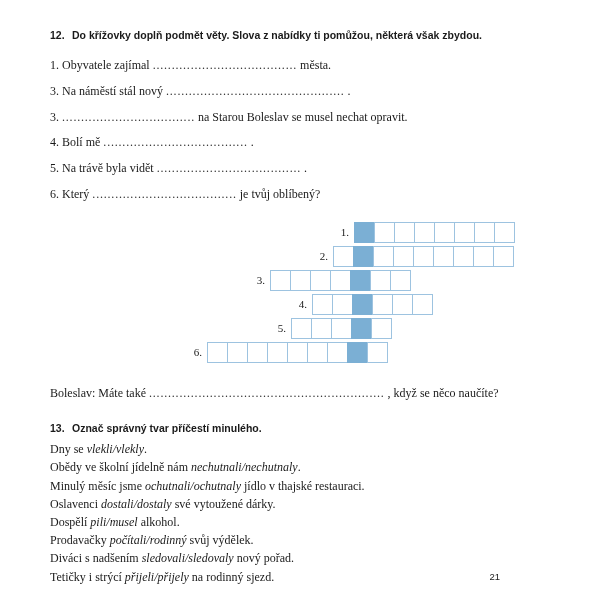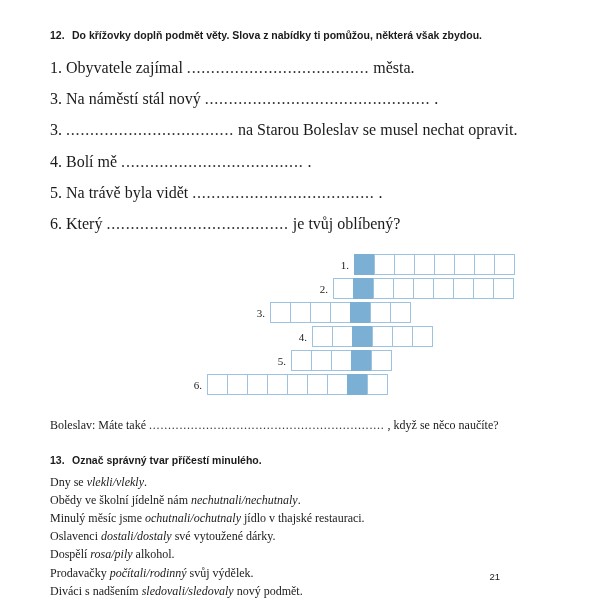--- a/index.html
+++ b/index.html
@@ -39,21 +39,21 @@
   }
   .wordbank {
     font-size: 12px;
     line-height: 1.5;
     margin: 6px 0 2px 0;
   }
   .sentences {
     margin-top: 14px;
   }
   .sentence {
-    font-size: 16px;
+    font-size: 12px;
     line-height: 1.35;
     margin-bottom: 9.5px;
     white-space: nowrap;
   }
   .dots {
     letter-spacing: 0.8px;
     color: #333;
   }
   
   .crossword {
@@ -247,21 +247,21 @@
   <div class="ex13">
     <div class="ex-head">
       <span class="ex-num">13.</span>
       <span class="ex-title">Označ správný tvar příčestí minulého.</span>
     </div>
     <div class="lines" id="ex13lines">
         <div class="line"><span>Dny se </span><i>vlekli/vlekly</i><span>.</span></div>
         <div class="line"><span>Obědy ve školní jídelně nám </span><i>nechutnali/nechutnaly</i><span>.</span></div>
         <div class="line"><span>Minulý měsíc jsme </span><i>ochutnali/ochutnaly</i><span> jídlo v thajské restauraci.</span></div>
         <div class="line"><span>Oslavenci </span><i>dostali/dostaly</i><span> své vytoužené dárky.</span></div>
-        <div class="line"><span>Dospělí </span><i>rosa/pily</i><span> alkohol.</span></div>
+        <div class="line"><span>Dospělí </span><i>pili/musel</i><span> alkohol.</span></div>
         <div class="line"><span>Prodavačky </span><i>počítali/rodinný</i><span> svůj výdělek.</span></div>
-        <div class="line"><span>Diváci s nadšením </span><i>sledovali/sledovaly</i><span> nový podmět.</span></div>
+        <div class="line"><span>Diváci s nadšením </span><i>sledovali/sledovaly</i><span> nový pořad.</span></div>
         <div class="line"><span>Tetičky i strýcí </span><i>přijeli/přijely</i><span> na rodinný sjezd.</span></div>
       </div>
   </div>
 
   <div class="pagenum">21</div>
 </div>
 
 </body></html>

